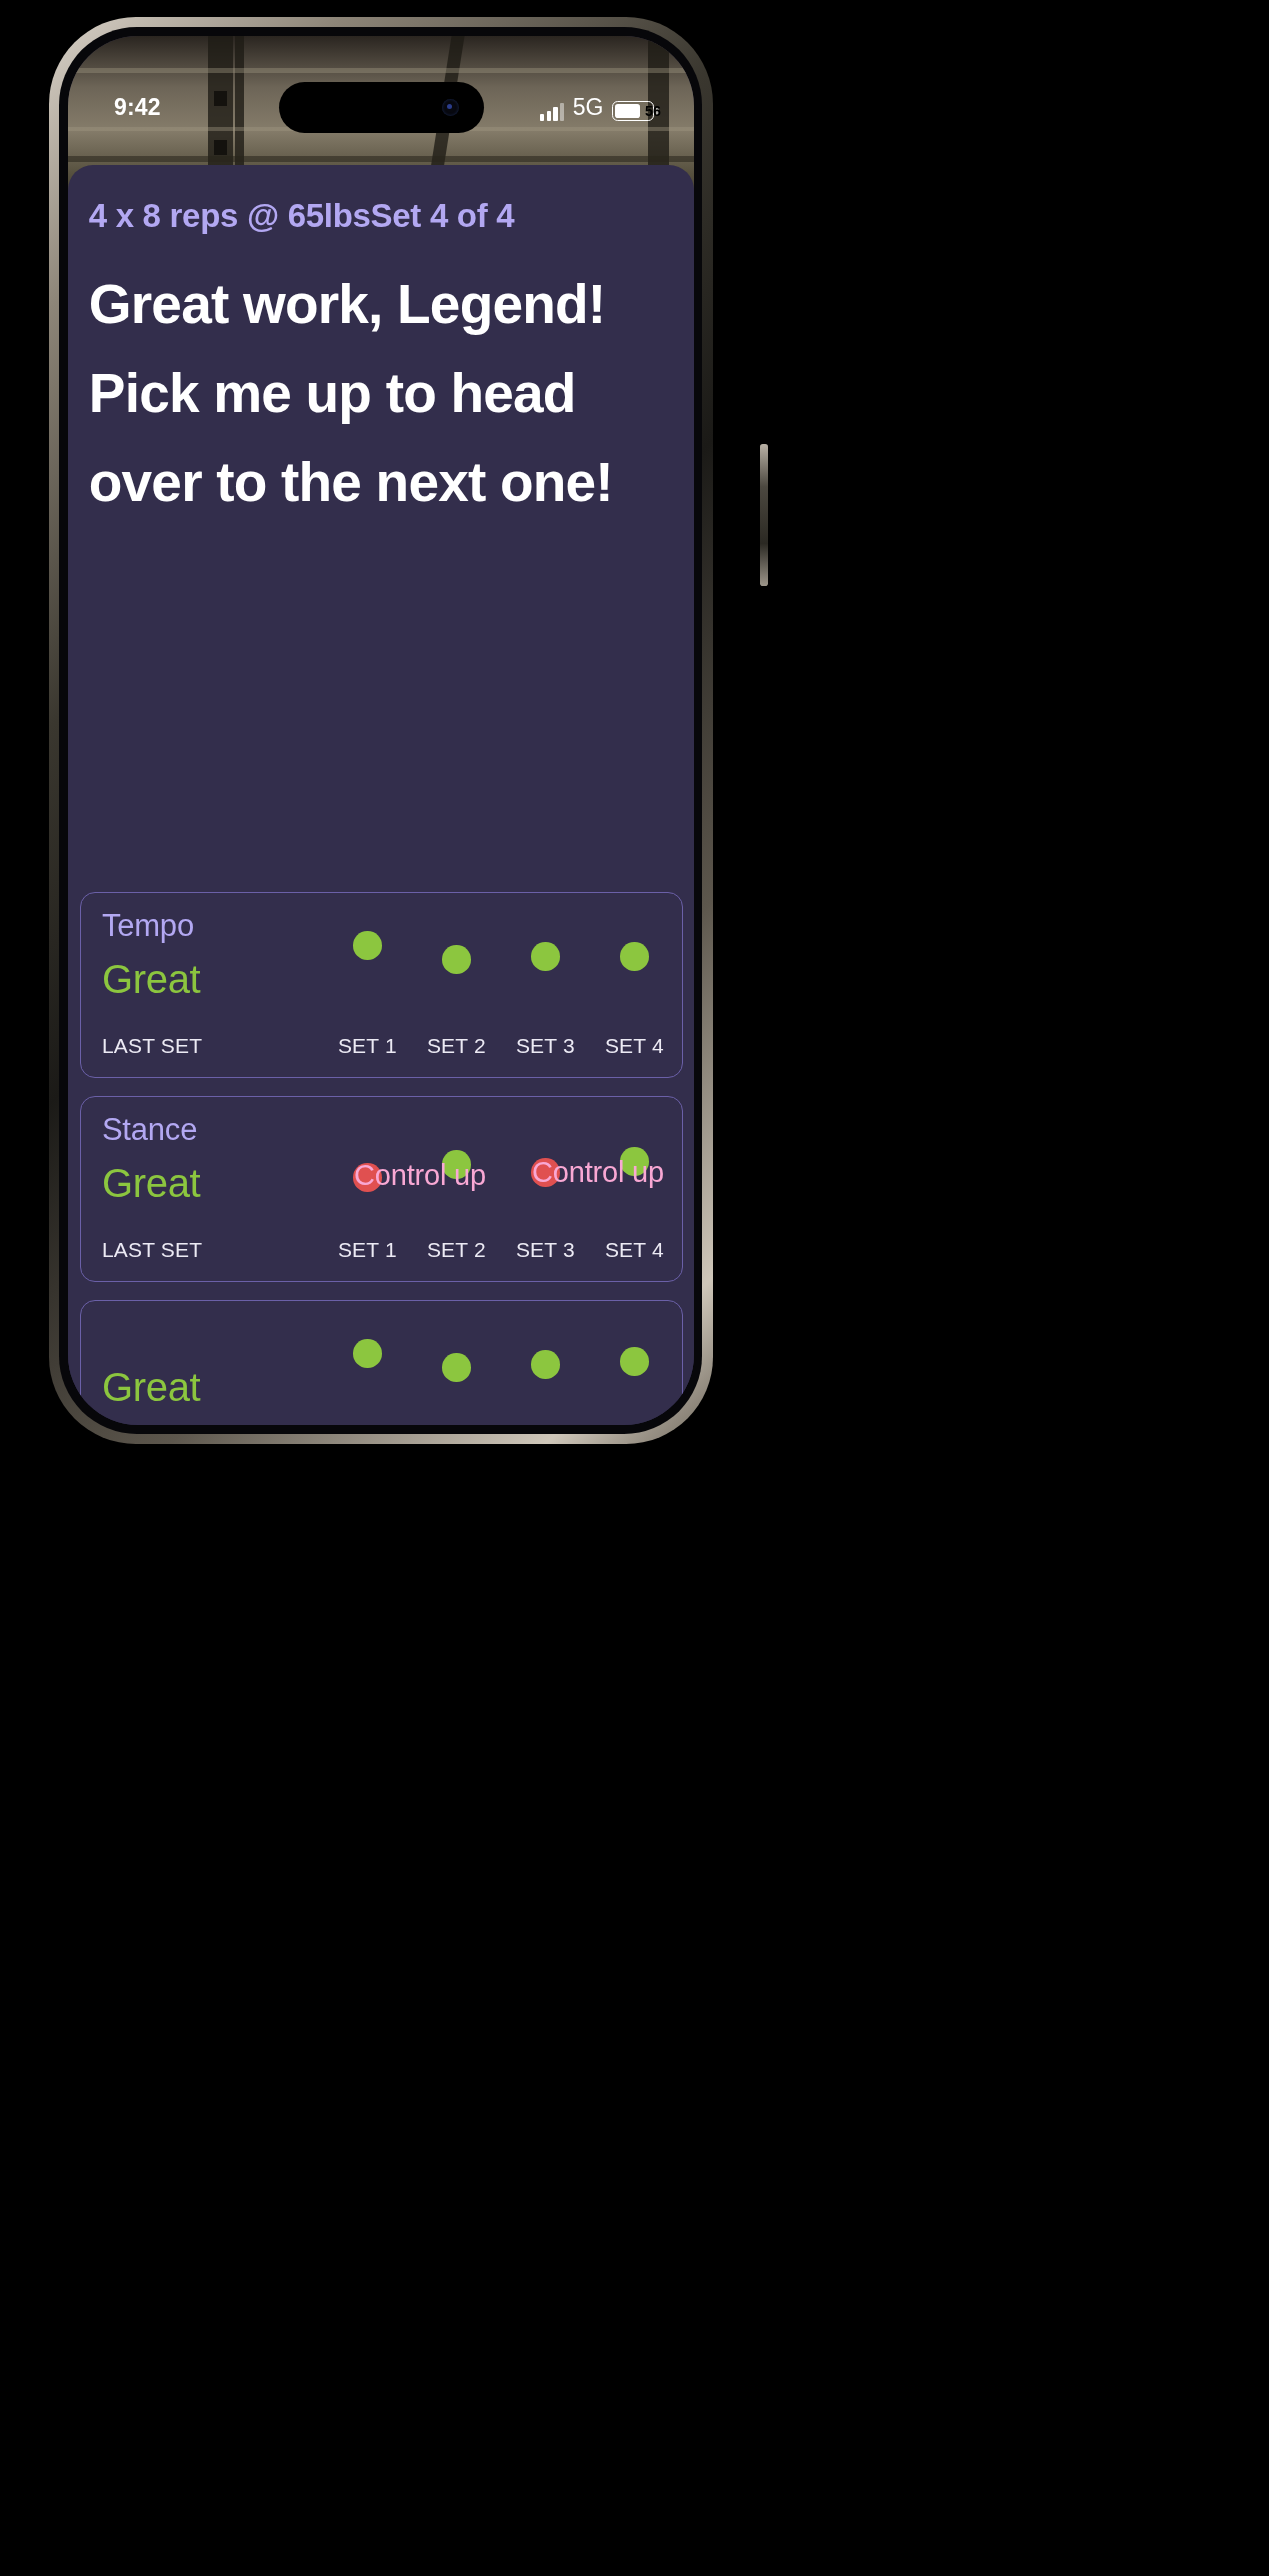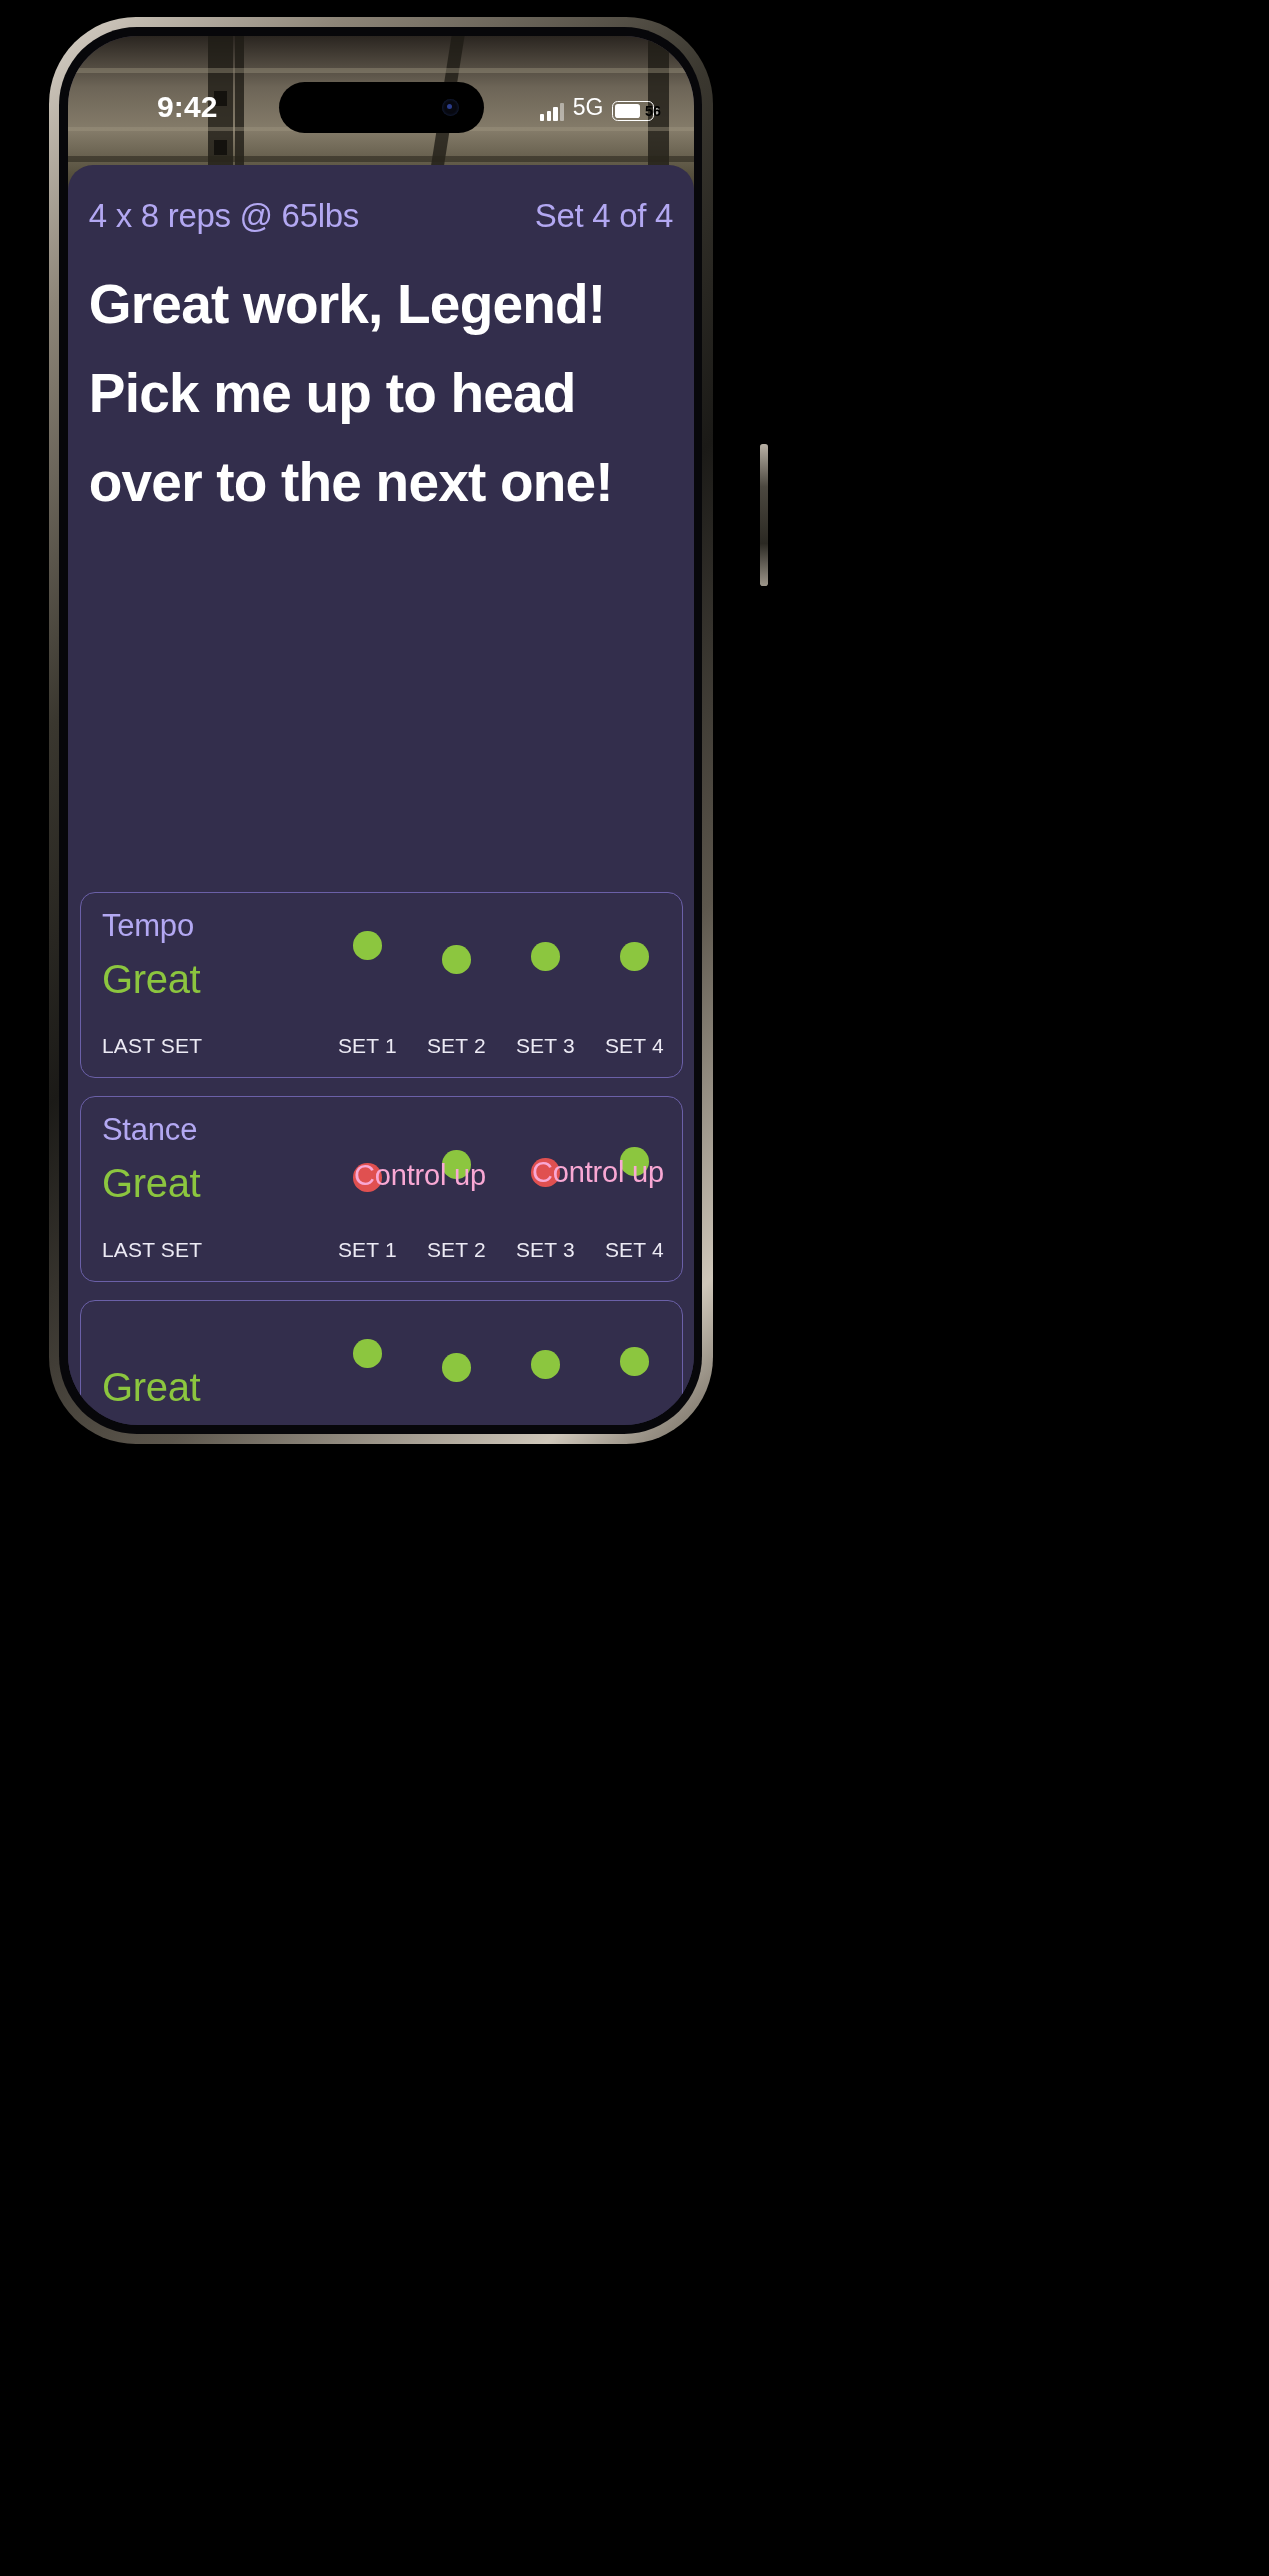--- a/index.html
+++ b/index.html
@@ -102,24 +102,23 @@
     left: 0; top: 46px;
     width: 626px; height: 51px;
     z-index: 45;
     display: flex;
     align-items: center;
     justify-content: space-between;
     padding: 0 40px 0 46px;
     color: #ffffff;
   }
   #status-time {
-    font-size: 30px;
+    font-size: 23px;
     font-weight: 600;
     letter-spacing: 0.2px;
-    margin-left: 43px;
   }
   #status-right {
     display: flex;
     align-items: flex-end;
     gap: 8.5px;
   }
   #signal-icon { display: flex; align-items: flex-end; gap: 2.4px; height: 19px; }
   #signal-icon i { display:block; width: 4.3px; background: #fff; border-radius: 0.9px; }
   #signal-icon i:nth-child(1){ height: 6.6px; }
   #signal-icon i:nth-child(2){ height: 10.4px; }
@@ -166,25 +165,25 @@
     width: 626px; height: 1260px;
     background: #332E4C;
     border-radius: 25px 25px 0 0;
     padding: 0 11.4px;
     z-index: 30;
   }
 
   #set-header {
     display: flex;
     align-items: baseline;
-    justify-content: space-between;
+    justify-content: flex-start;
     padding: 32px 9.5px 0 9.5px;
     color: #B3A8F2;
     font-size: 33px;
-    font-weight: 400;
+    font-weight: 700;
     letter-spacing: -0.3px;
   }
 
   #coach-message {
     padding: 25px 9.5px 0 9.5px;
     color: #ffffff;
     font-size: 55px;
     font-weight: 700;
     line-height: 1.62;
     letter-spacing: -0.8px;

